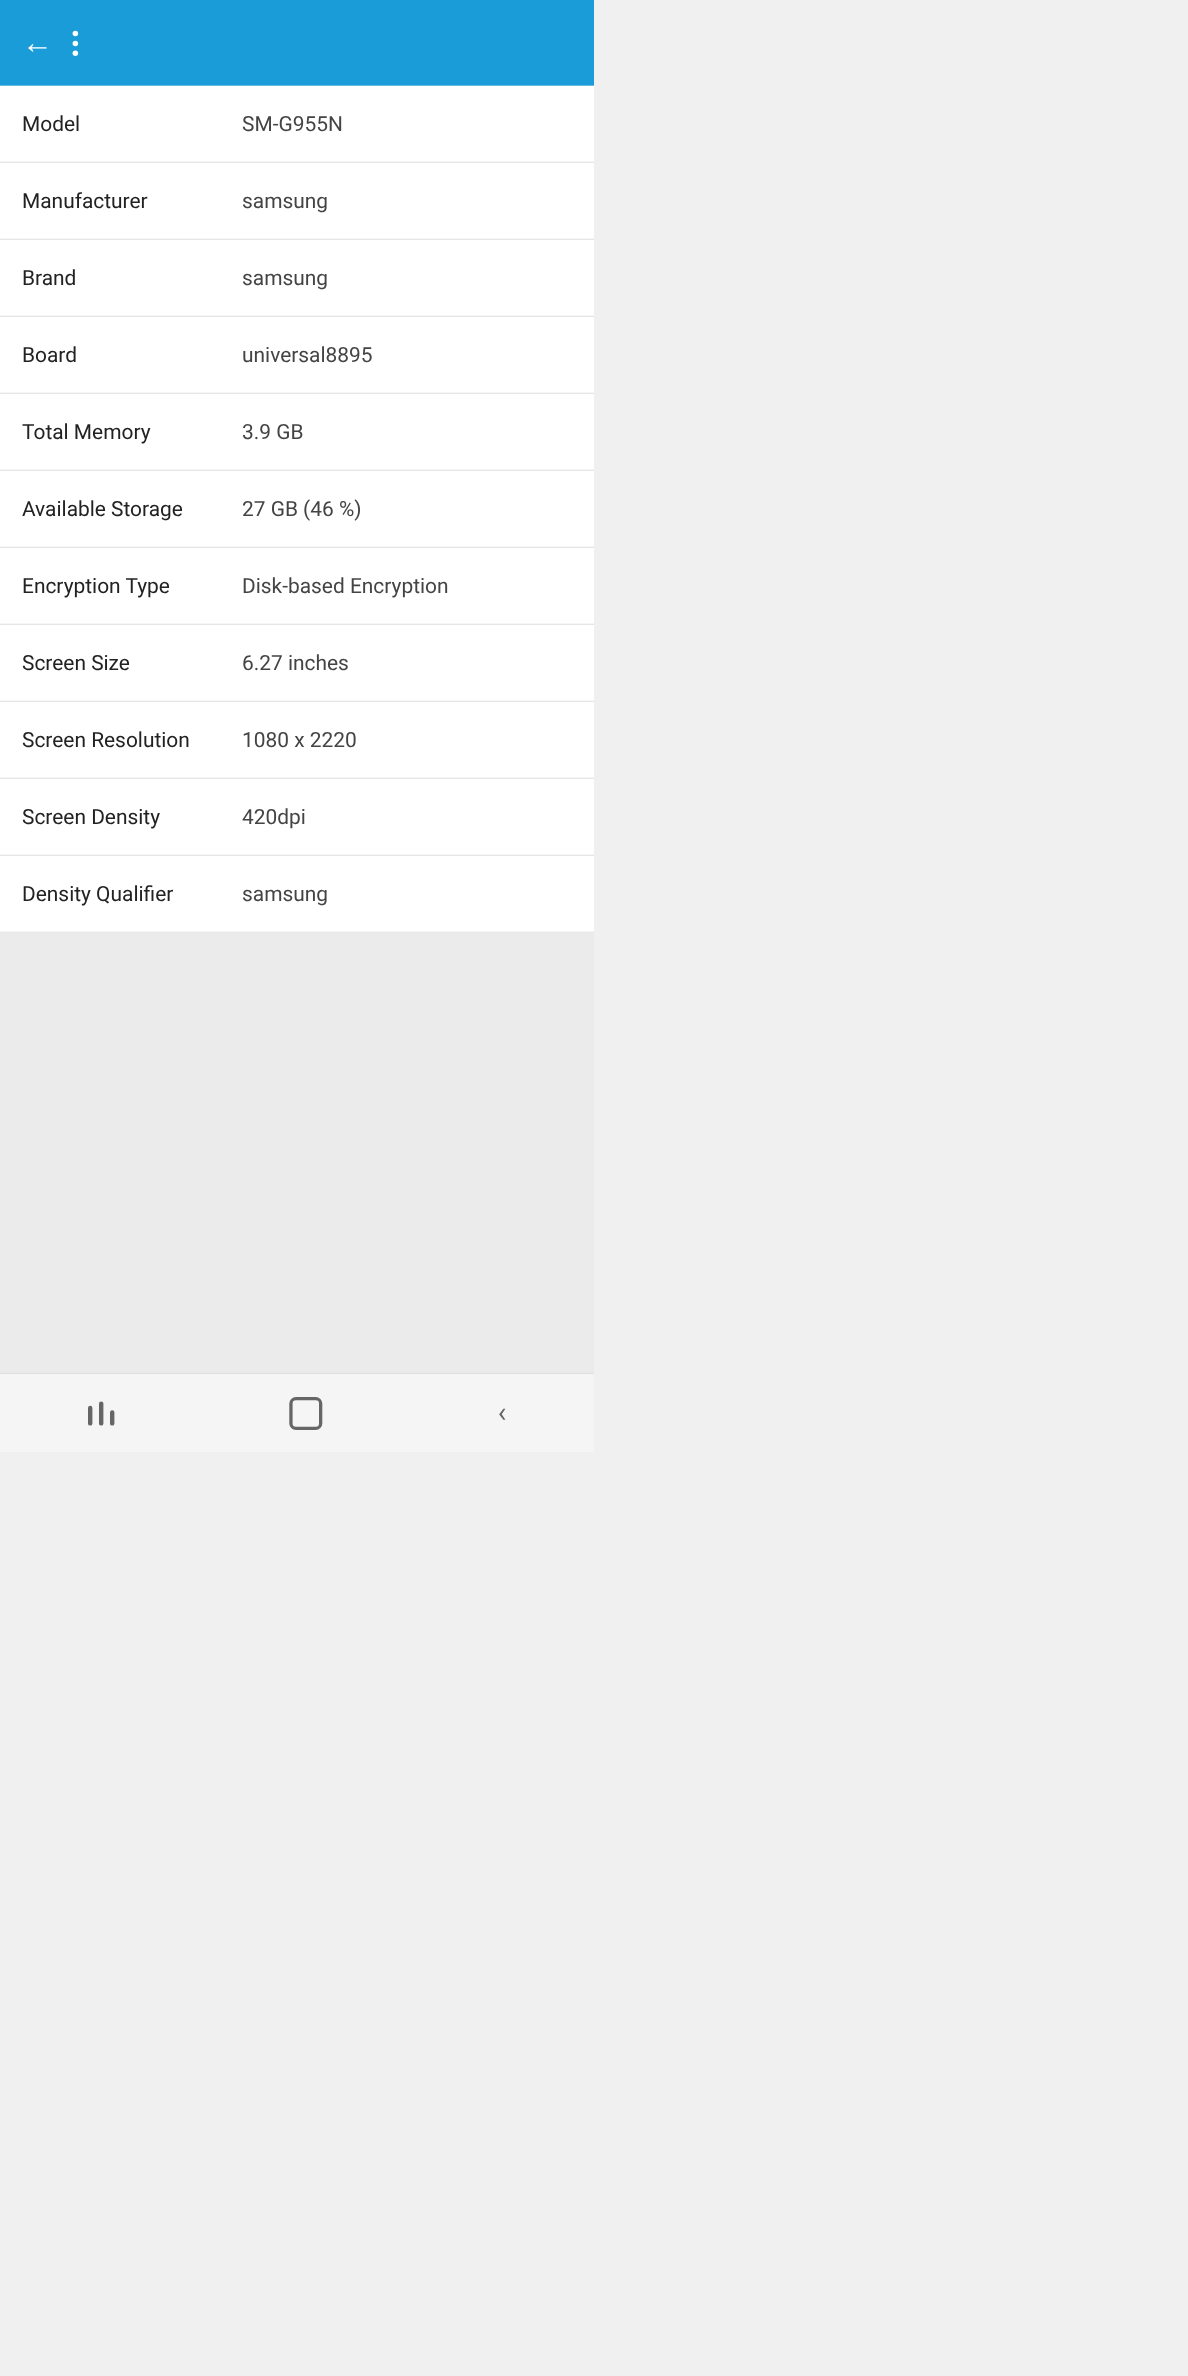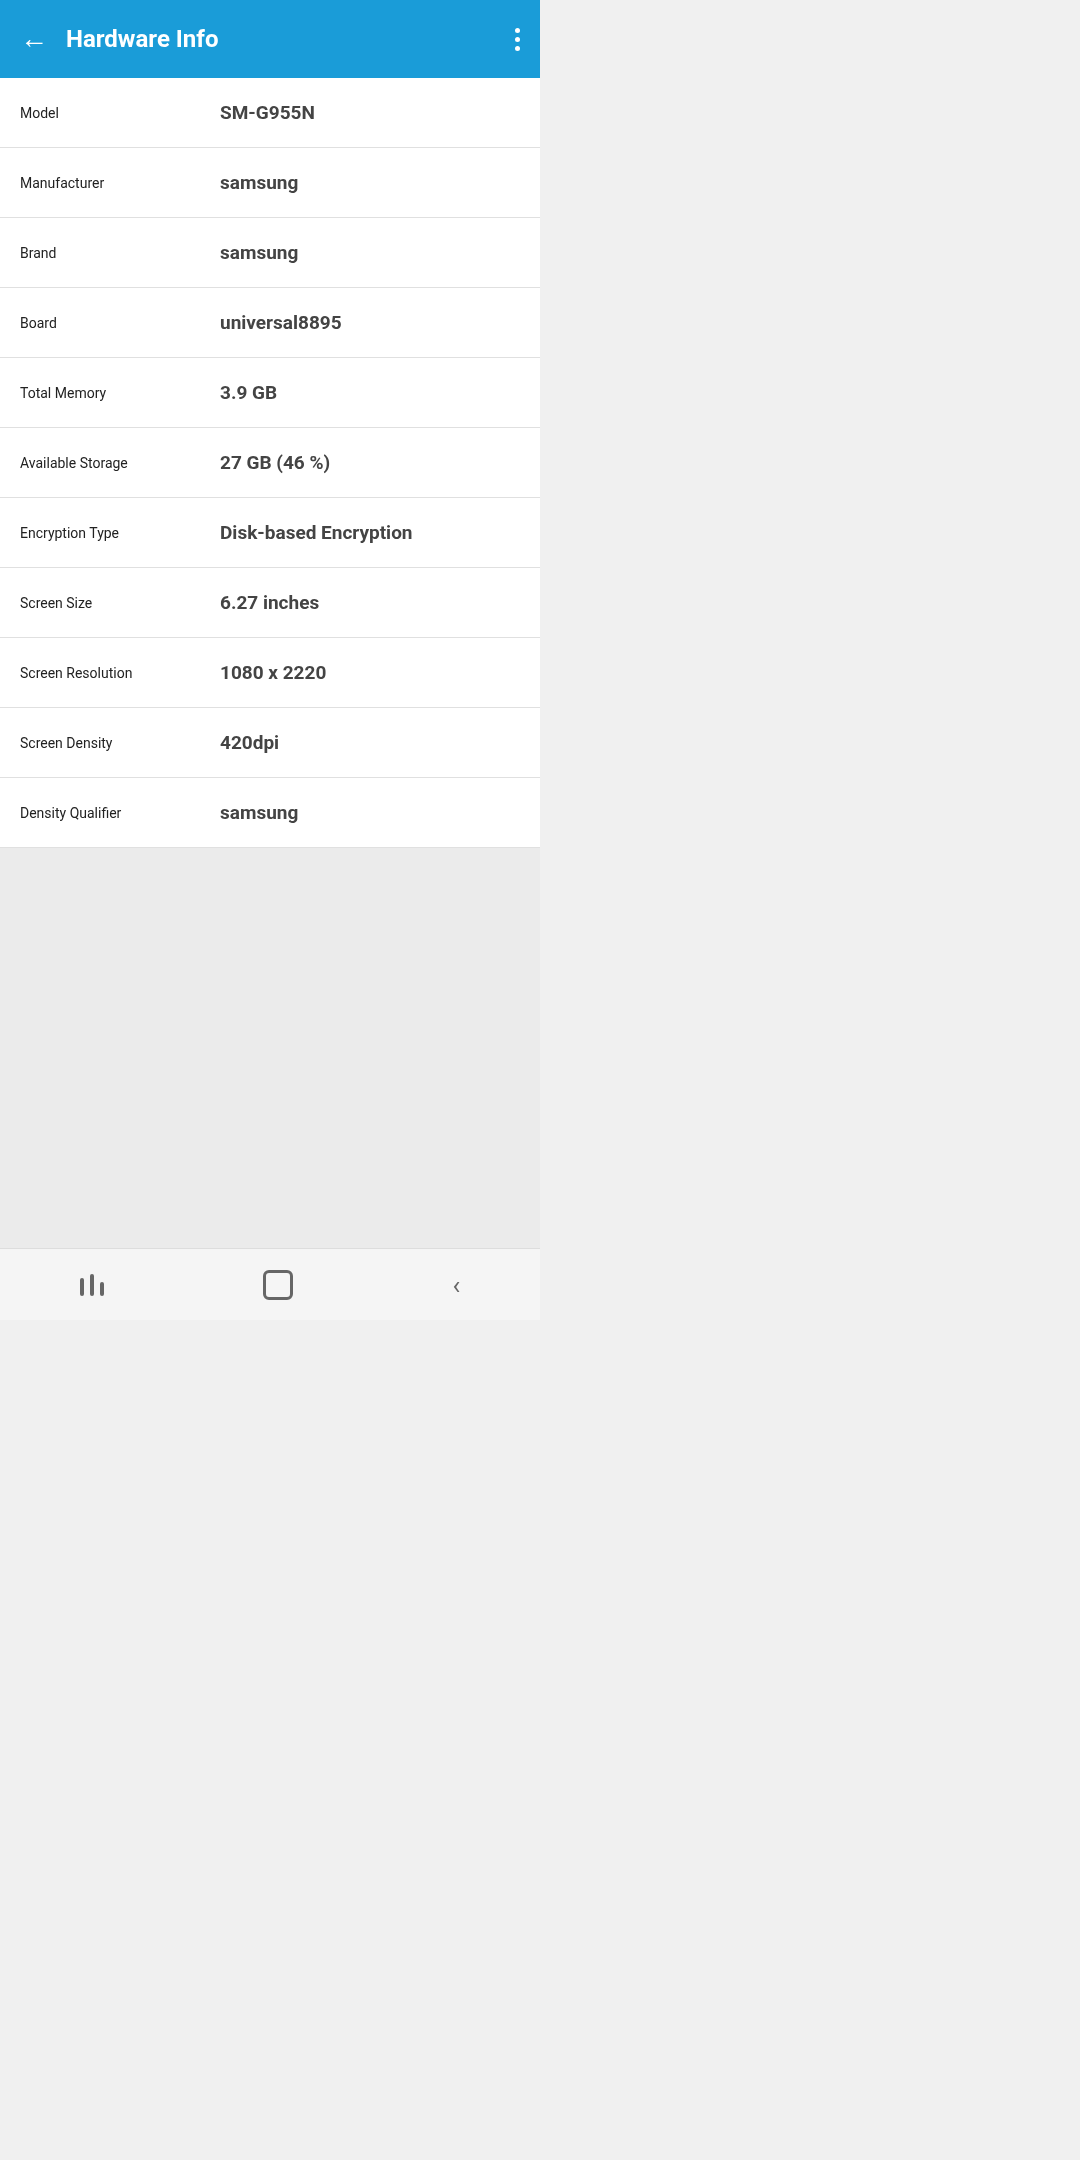--- a/index.html
+++ b/index.html
@@ -63,31 +63,30 @@
 
     .info-row {
       display: flex;
       align-items: center;
       min-height: 70px;
       padding: 14px 20px;
       border-bottom: 1px solid #e0e0e0;
     }
 
     .info-label {
-      font-size: 14px;
+      font-size: 19px;
       color: #222222;
       width: 200px;
       flex-shrink: 0;
     }
 
     .info-value {
       font-size: 19px;
       color: #444444;
       flex: 1;
-      font-weight: bold;
     }
 
     .empty-area {
       background: #ebebeb;
       height: 400px;
     }
 
     .nav-bar {
       background: #f5f5f5;
       height: 72px;
@@ -133,21 +132,20 @@
       font-size: 26px;
       color: #666;
       line-height: 1;
     }
   </style>
 </head>
 <body>
 
 <div class="app-bar">
   <span class="app-bar-back">←</span>
-  <span class="app-bar-title">Hardware Info</span>
   <div class="app-bar-more">
     <div class="dot"></div>
     <div class="dot"></div>
     <div class="dot"></div>
   </div>
 </div>
 
 <div class="content" id="info-list">
 <div class="info-row">
       <span class="info-label">Model</span>

